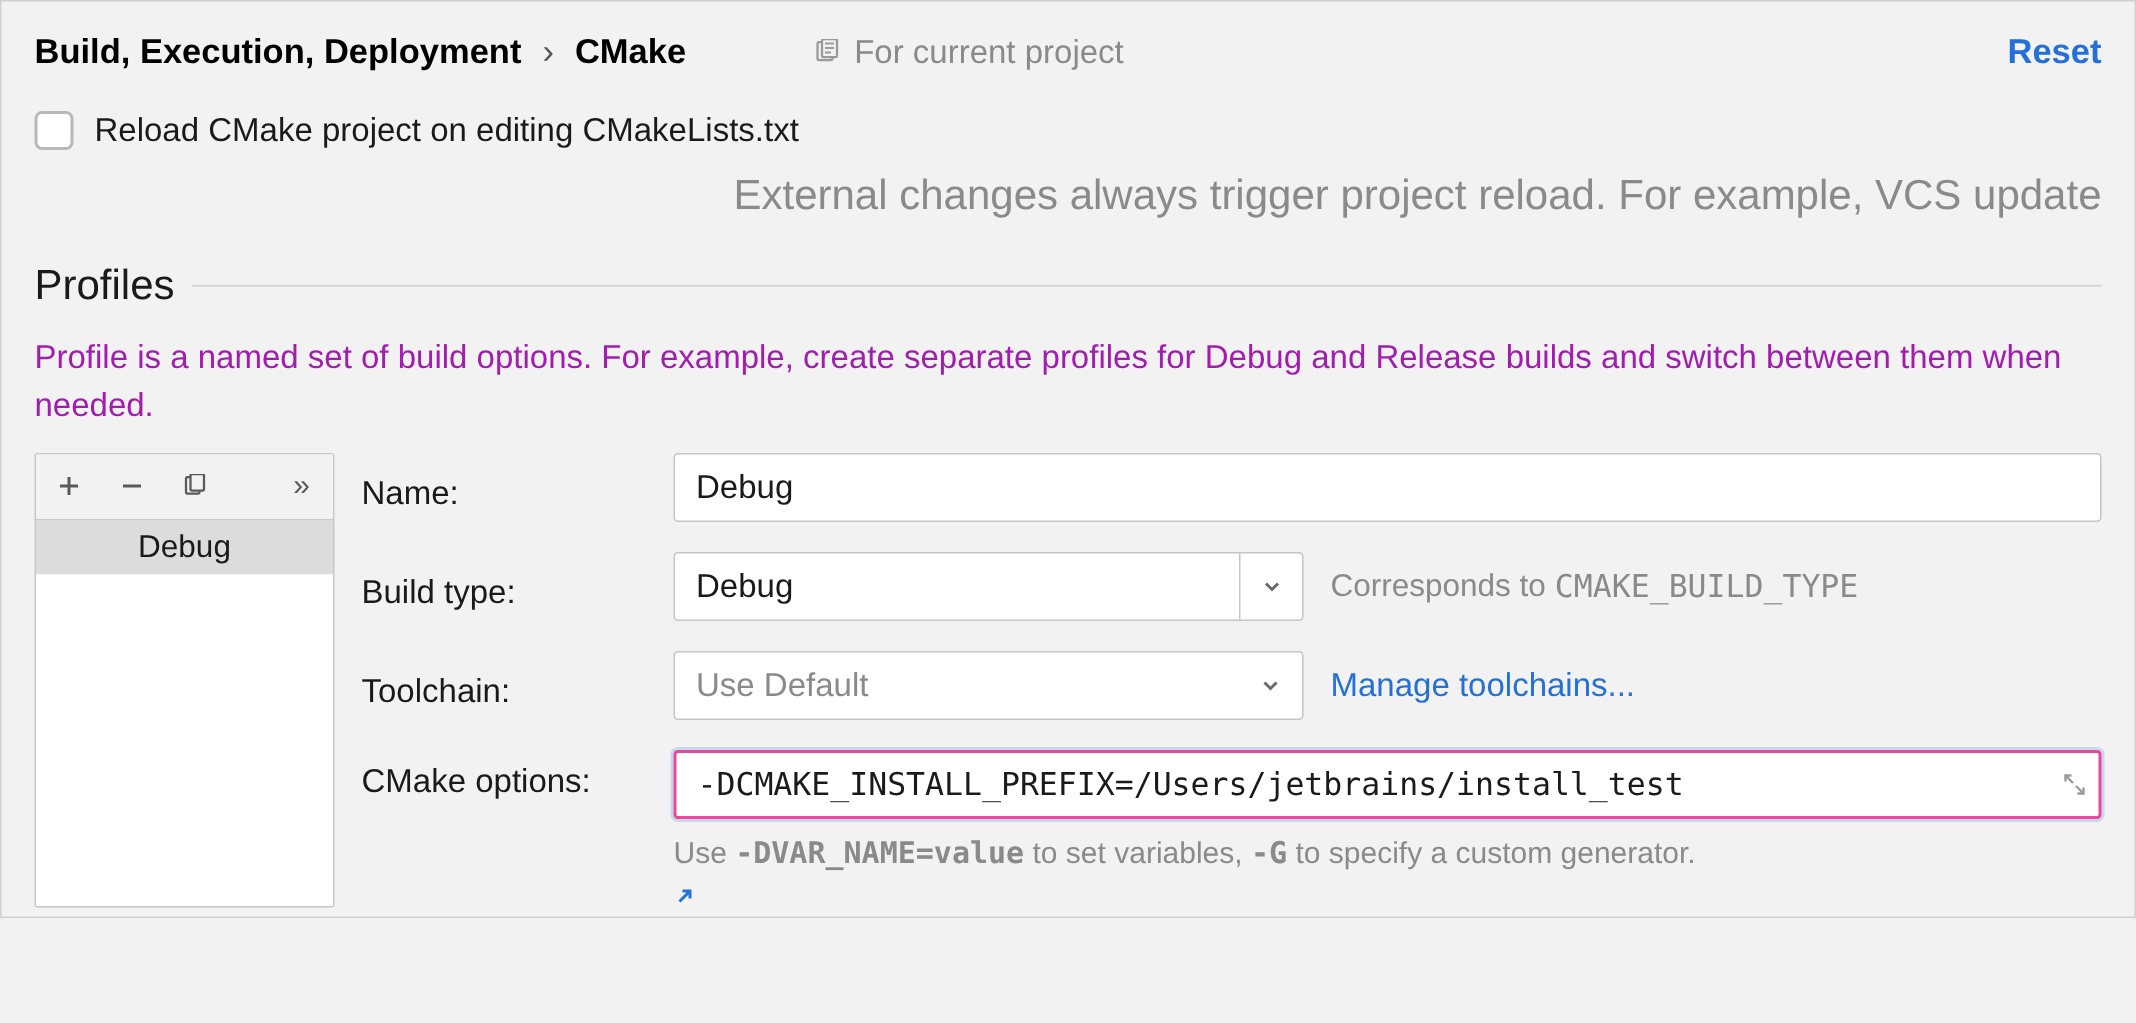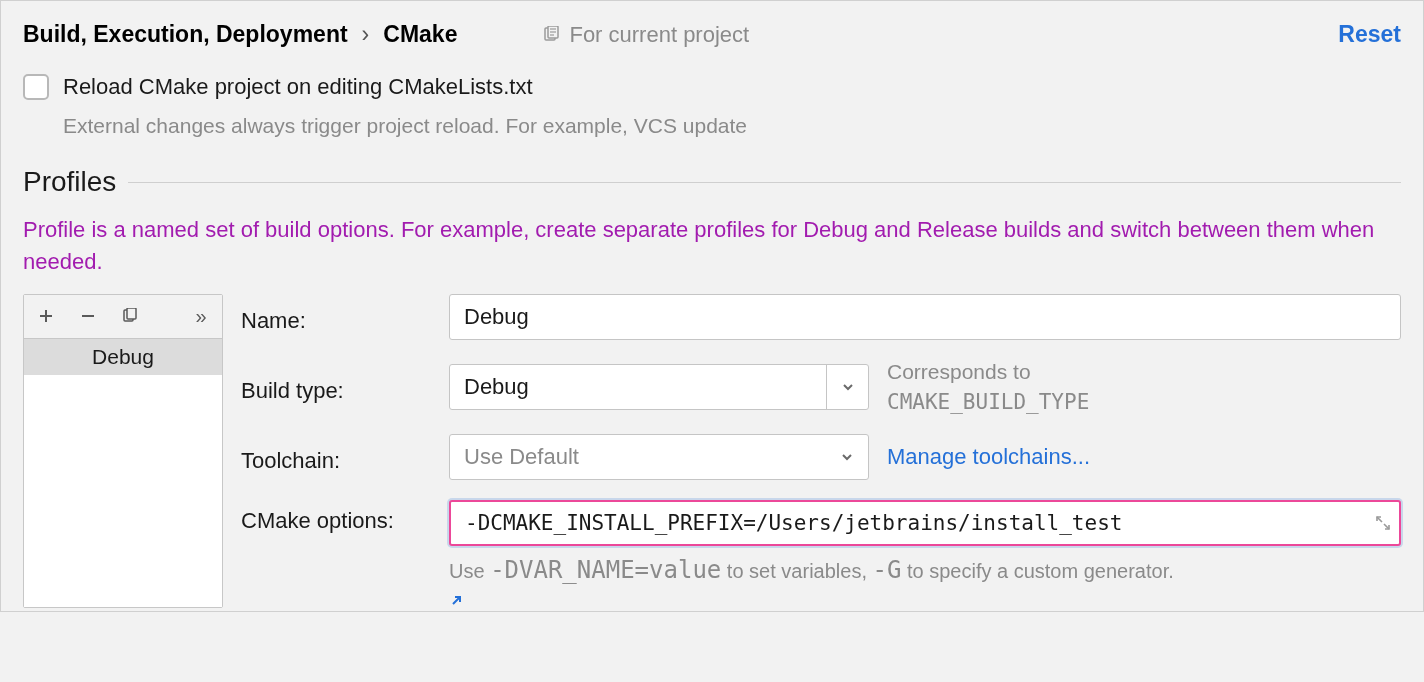--- a/index.html
+++ b/index.html
@@ -54,21 +54,22 @@
     width: 26px; height: 26px;
     border: 2px solid #b8b8b8;
     border-radius: 5px;
     background: #fff;
   }
   .cb-label { font-size: 22px; color: #1a1a1a; }
   .cb-hint {
     margin-left: 40px;
     margin-top: 14px;
     color: #8a8a8a;
-    font-size: 21px;
+    font-size: 28px;
+    text-align: right;
   }
   .section-divider {
     display: flex; align-items: center; gap: 12px;
     margin-top: 28px;
   }
   .section-divider .sec-label {
     font-size: 28px; color: #1a1a1a; white-space: nowrap;
   }
   .section-divider .line {
     flex: 1; height: 1px; background: #cfcfcf;
@@ -164,28 +165,28 @@
   .combo .combo-arrow {
     width: 42px; height: 100%;
     border-left: 1px solid #c5c5c5;
     display:flex; align-items:center; justify-content:center;
     color:#6a6a6a;
   }
   .combo.flat { color:#8a8a8a; }
   .combo.flat .combo-arrow { border-left:none; }
   .hint-inline {
     color:#8a8a8a; font-size:21px;
-    display:flex; align-items:flex-start; gap:6px;flex-direction:column;
+    display:flex; align-items:center; gap:6px;
   }
   .mono { font-family: "SF Mono", Menlo, Consolas, monospace; color:#8a8a8a; }
   .link { color:#2470d8; cursor:pointer; font-size:22px; }
   .hint-below {
     color:#8a8a8a; font-size:20px;
   }
-  .hint-below .mono { font-size:24px; }
+  .hint-below .mono { font-size:20px;font-weight:bold; }
   .link-row { display:flex; align-items:center; gap:6px; }
   .expand-icon {
     position:absolute; right:10px; top:50%; transform:translateY(-50%);
     color:#9a9a9a; pointer-events:none;
   }
   .input-wrap { position:relative; flex:1; display:flex; }
   svg { display:block; }
 </style>
 </head>
 <body>

